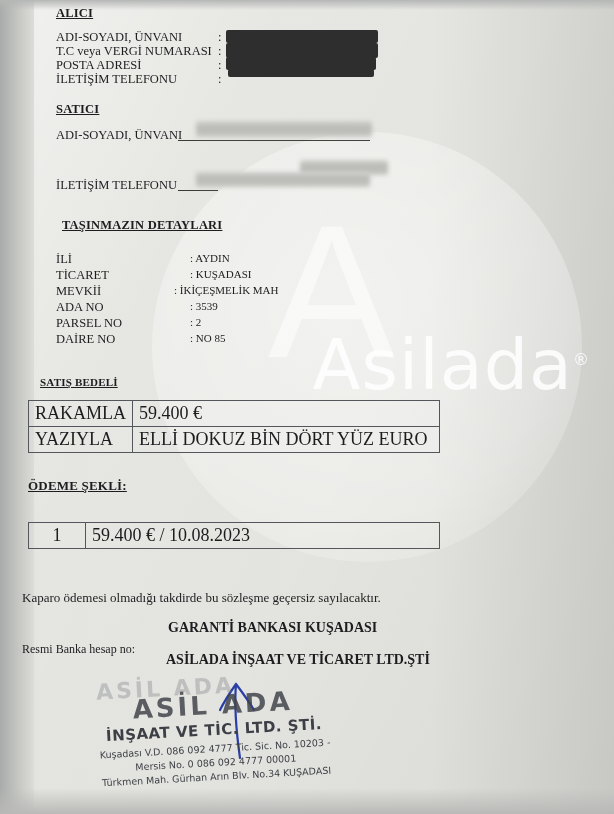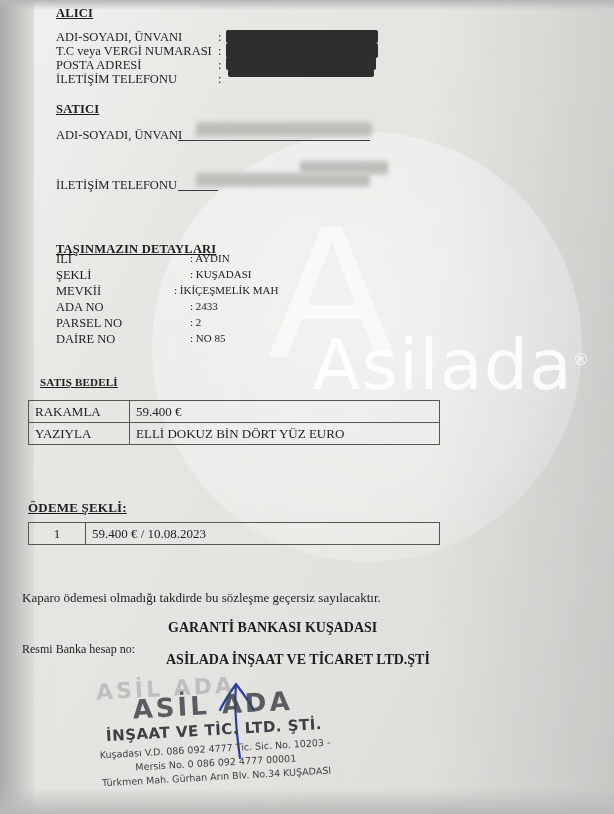--- a/index.html
+++ b/index.html
@@ -145,21 +145,21 @@
   .ruleline {
     position: absolute;
     height: 1px;
     background: #3a3a3a;
   }
 
   
   .tbl {
     position: absolute;
     border-collapse: collapse;
-    font-size: 13px;
+    font-size: 18px;
     color: #1d1d1f;
     background: rgba(255,255,255,0.05);
   }
   .tbl td {
     border: 1px solid #53565a;
     padding: 2px 6px;
     height: 17px;
   }
 
   
@@ -260,33 +260,33 @@
 
     <div class="t lbl" style="left:56px; top:128px;">ADI-SOYADI, ÜNVANI</div>
     <div class="ruleline" style="left:178px; top:140px; width:192px;"></div>
     <div class="redact-gray" style="left:196px; top:121px; width:176px; height:16px;"></div>
     <div class="redact-gray" style="left:300px; top:160px; width:88px; height:15px;"></div>
 
     <div class="t lbl" style="left:56px; top:178px;">İLETİŞİM TELEFONU</div>
     <div class="ruleline" style="left:178px; top:190px; width:40px;"></div>
     <div class="redact-gray" style="left:196px; top:172px; width:174px; height:15px;"></div>
 
-    <div class="t hdr" style="left:56px; top:218px;margin-top:24px;">TAŞINMAZIN DETAYLARI</div>
+    <div class="t hdr" style="left:62px; top:218px;">TAŞINMAZIN DETAYLARI</div>
 
     <div class="t lbl" style="left:56px; top:252px;">İLİ</div>
     <div class="t val" style="left:190px; top:252px;"><span>:</span> <span>AYDIN</span></div>
 
-    <div class="t lbl" style="left:56px; top:268px;">ŞEKLİ</div>
+    <div class="t lbl" style="left:56px; top:268px;">TİCARET</div>
     <div class="t val" style="left:190px; top:268px;"><span>:</span> <span>KUŞADASI</span></div>
 
     <div class="t lbl" style="left:56px; top:284px;">MEVKİİ</div>
     <div class="t val" style="left:174px; top:284px;text-align:right;"><span>:</span> <span>İKİÇEŞMELİK MAH</span></div>
 
     <div class="t lbl" style="left:56px; top:300px;">ADA NO</div>
-    <div class="t val" style="left:190px; top:300px;"><span>:</span> <span>2433</span></div>
+    <div class="t val" style="left:190px; top:300px;"><span>:</span> <span>3539</span></div>
 
     <div class="t lbl" style="left:56px; top:316px;">PARSEL NO</div>
     <div class="t val" style="left:190px; top:316px;"><span>:</span> <span>2</span></div>
 
     <div class="t lbl" style="left:56px; top:332px;">DAİRE  NO</div>
     <div class="t val" style="left:190px; top:332px;"><span>:</span> <span>NO 85</span></div>
 
     <div class="t hdr" style="left:40px; top:376px; font-size:11px;">SATIŞ BEDELİ</div>
 
     <table class="tbl" style="left:28px; top:400px; width:412px;">
@@ -295,21 +295,21 @@
         <td style="width:88px;">RAKAMLA</td>
         <td>59.400 €</td>
       </tr>
       <tr>
         <td style="width:88px;">YAZIYLA</td>
         <td>ELLİ DOKUZ BİN DÖRT YÜZ EURO</td>
       </tr>
     </tbody>
       </table>
 
-    <div class="t hdr" style="left:28px; top:500px; font-size:13px;">ÖDEME ŞEKLİ:</div>
+    <div class="t hdr" style="left:28px; top:478px; font-size:13px;">ÖDEME ŞEKLİ:</div>
 
     <table class="tbl" style="left:28px; top:522px; width:412px;">
       <tbody>
           <tr>
         <td style="width:44px; text-align:center;">1</td>
         <td>59.400 € / 10.08.2023</td>
       </tr>
     </tbody>
       </table>
 

